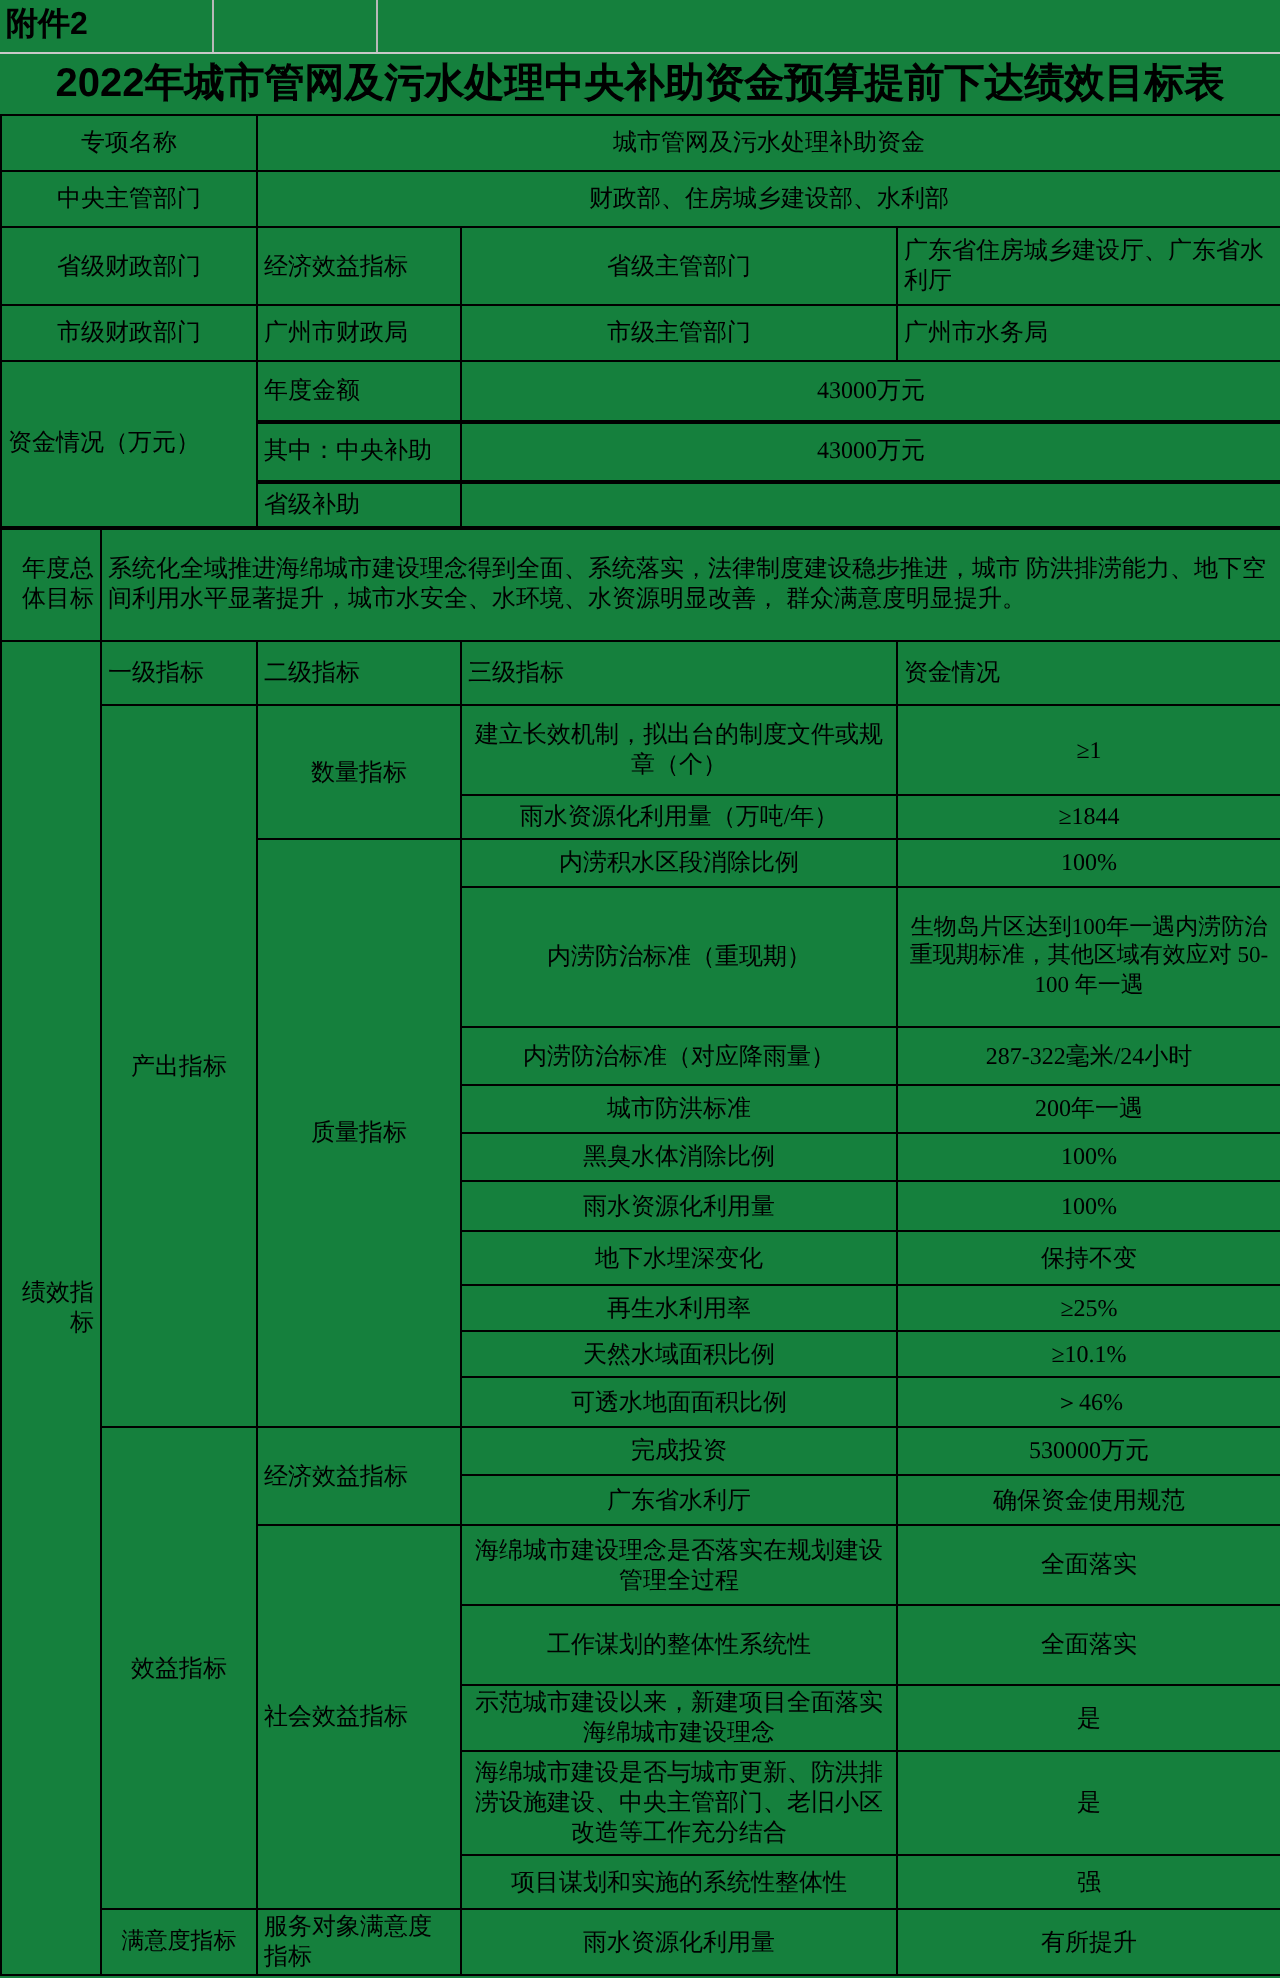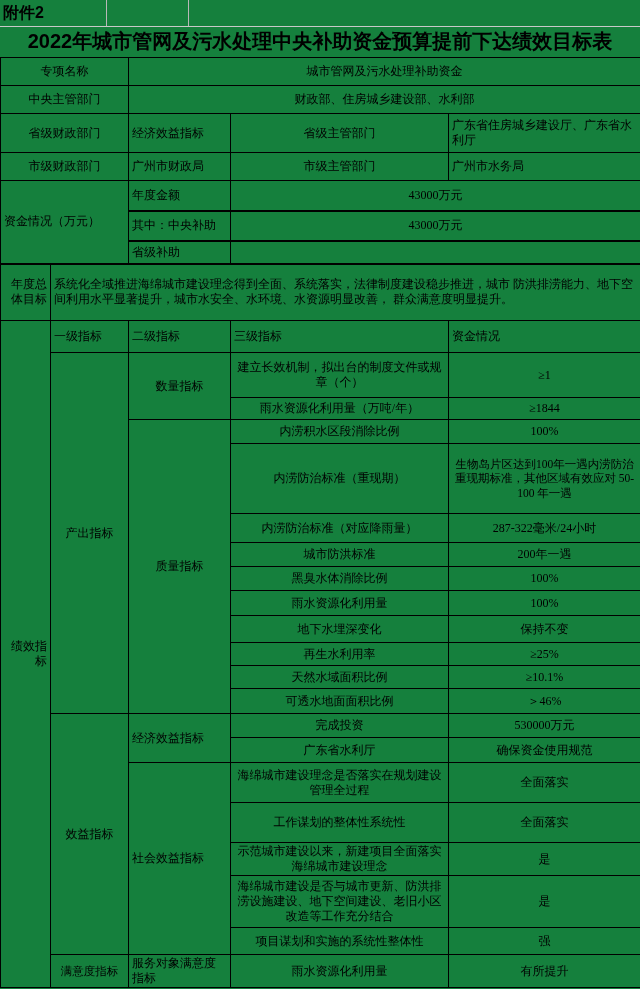--- a/index.html
+++ b/index.html
@@ -176,21 +176,21 @@
     </tr>
     <tr style="height:40px">
       <td class="name">工作谋划的整体性系统性</td>
       <td class="val">全面落实</td>
     </tr>
     <tr style="height:31px">
       <td class="name">示范城市建设以来，新建项目全面落实海绵城市建设理念</td>
       <td class="val">是</td>
     </tr>
     <tr style="height:52px">
-      <td class="name">海绵城市建设是否与城市更新、防洪排涝设施建设、地下空间建设、老旧小区改造等工作充分结合</td>
+      <td class="name">海绵城市建设是否与城市更新、防洪排涝设施建设、中央主管部门、老旧小区改造等工作充分结合</td>
       <td class="val">是</td>
     </tr>
     <tr style="height:27px">
       <td class="name">项目谋划和实施的系统性整体性</td>
       <td class="val">强</td>
     </tr>
 
     <tr style="height:33px">
       <td class="lab narrowwrap" style="font-size:11.5px">满意度指标</td>
       <td class="left narrowwrap">服务对象满意度指标</td>

